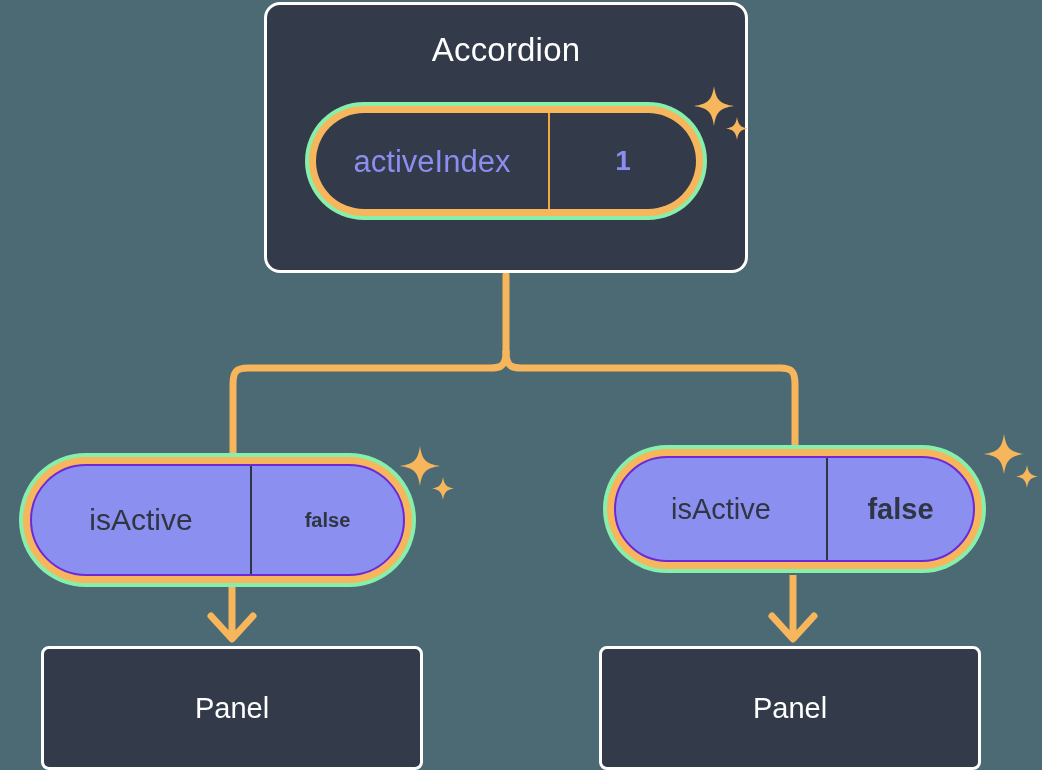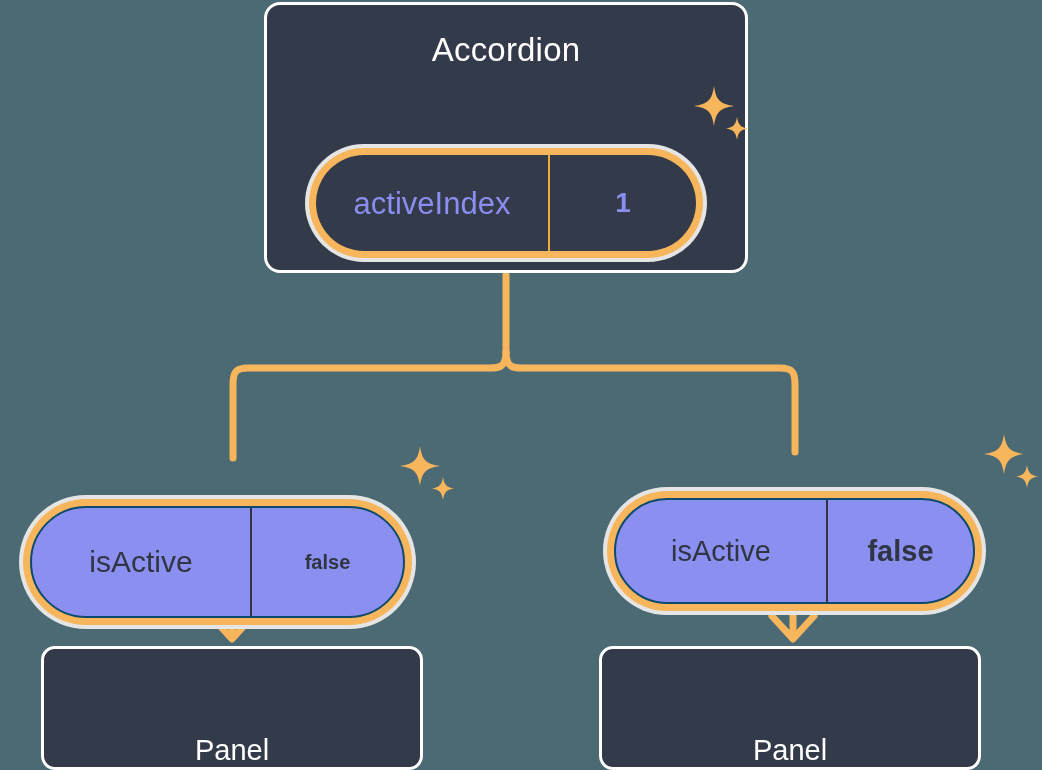--- a/index.html
+++ b/index.html
@@ -57,41 +57,40 @@
     color: #ffffff;
     font-size: 33px;
     font-weight: 400;
     letter-spacing: 0.2px;
     line-height: 1;
   }
 
   .panel-card {
     width: 382px;
     height: 124px;
-    justify-content: flex-end;
-    border-radius: 14px;
+    justify-content: center;
+    border-radius: 8px;
   }
   #panel-left  { left: 41px;  top: 646px; }
   #panel-right { left: 599px; top: 646px; }
 
   .panel-title {
     color: #ffffff;
     font-size: 29px;
     font-weight: 400;
   }
 
   
   .pill-wrap {
     position: absolute;
     z-index: 3;
     border-radius: 999px;
-    background: #e5e5e5;          
+    background: #86efac;          
     padding: 4px;
     box-sizing: border-box;
-    margin-top: 42px;
   }
   .pill-mid {
     border-radius: 999px;
     background: #f7b65c;          
     padding: 7px;
     box-sizing: border-box;
     height: 100%;
   }
   .pill-body {
     border-radius: 999px;
@@ -110,21 +109,21 @@
   .pill-dark .pill-val {
     color: #8b8ef0;
   }
   .pill-dark .pill-divider {
     background: #f0a93f;
   }
 
   
   .pill-purple .pill-body {
     background: #8b8fef;
-    border: 2px solid #0c4a6e;
+    border: 2px solid #6d28d9;
   }
   .pill-purple .pill-key,
   .pill-purple .pill-val {
     color: #2f3542;
   }
   .pill-purple .pill-divider {
     background: #2f3542;
   }
 
   .pill-key, .pill-val {

